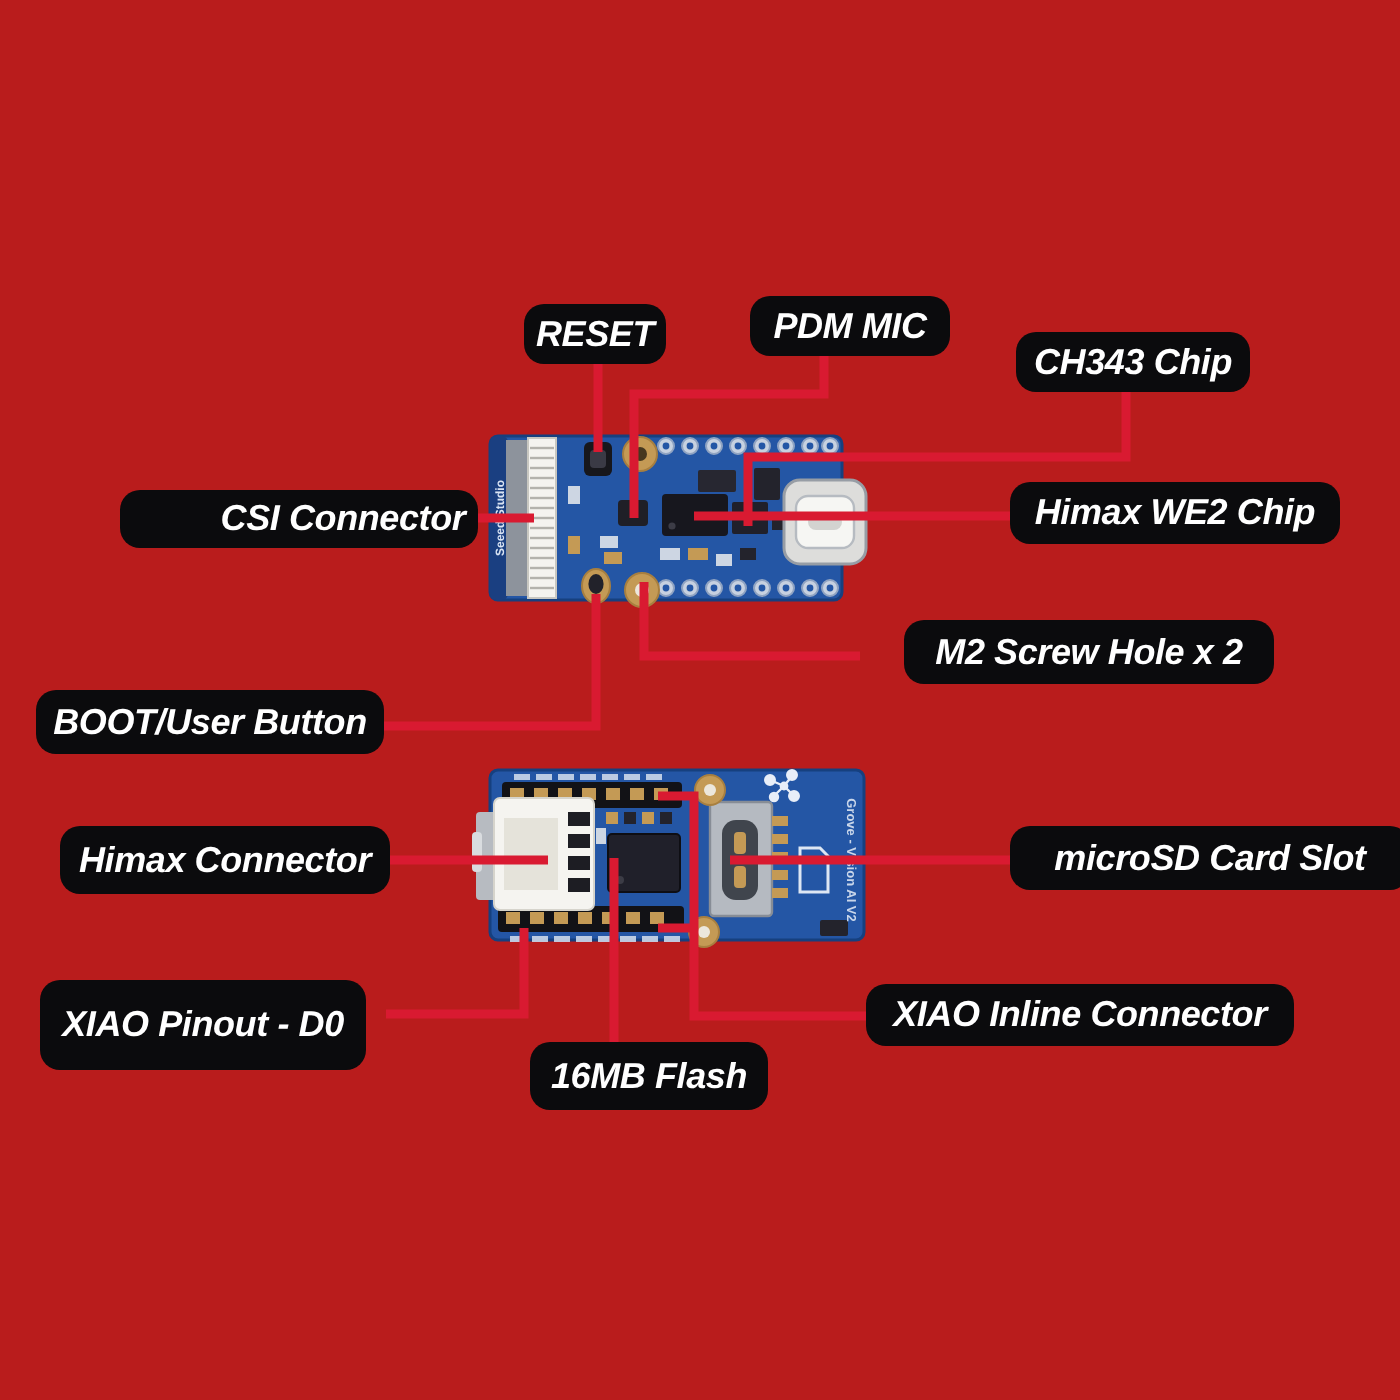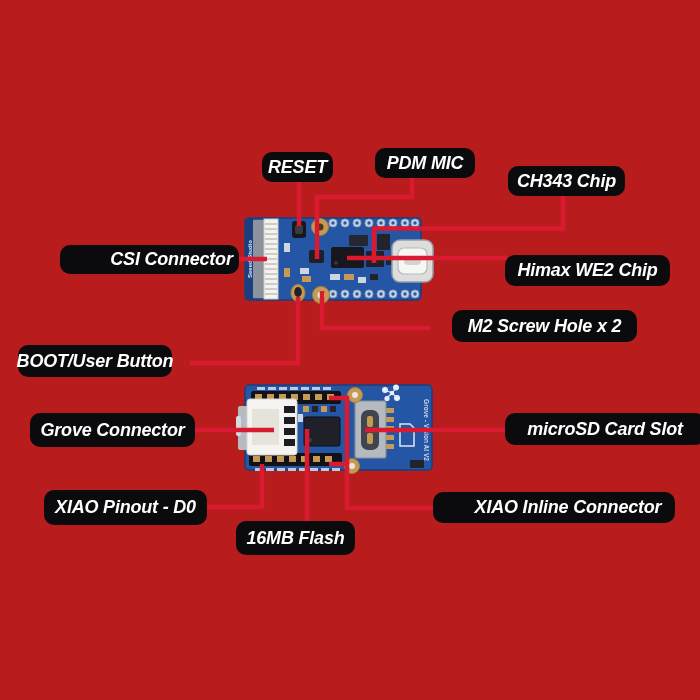--- a/index.html
+++ b/index.html
@@ -237,22 +237,22 @@
       <polyline points="307,522 307,429"></polyline>
       <polyline points="329,398 347,398 347,508 435,508"></polyline>
       <polyline points="329,464 347,464"></polyline>
     </g>
   </svg>
 
   <div class="callout" style="left:262px;top:152px;width:71px;height:30px;">RESET</div>
   <div class="callout" style="left:375px;top:148px;width:100px;height:30px;">PDM MIC</div>
   <div class="callout" style="left:508px;top:166px;width:117px;height:30px;text-align:center;">CH343 Chip</div>
   <div class="callout" style="left:60px;top:245px;width:135px;height:29px;padding-left:44px;">CSI Connector</div>
-  <div class="callout" style="left:505px;top:255px;width:165px;height:31px;">Himax WE2 Chip</div>
+  <div class="callout" style="left:505px;top:241px;width:165px;height:31px;">Himax WE2 Chip</div>
   <div class="callout" style="left:452px;top:310px;width:185px;height:32px;">M2 Screw Hole x 2</div>
-  <div class="callout" style="left:18px;top:345px;width:154px;height:32px;">BOOT/User Button</div>
-  <div class="callout" style="left:30px;top:413px;width:165px;height:34px;">Grove Connector</div>
+  <div class="callout" style="left:18px;top:345px;width:174px;height:32px;">BOOT/User Button</div>
+  <div class="callout" style="left:30px;top:413px;width:165px;height:34px;">Himax Connector</div>
   <div class="callout" style="left:505px;top:413px;width:200px;height:32px;">microSD Card Slot</div>
-  <div class="callout" style="left:44px;top:490px;width:163px;height:35px;">XIAO Pinout - D0</div>
-  <div class="callout" style="left:236px;top:521px;width:119px;height:34px;">16MB Flash</div>
-  <div class="callout" style="left:433px;top:492px;width:214px;height:31px;padding-left:28px;">XIAO Inline Connector</div>
+  <div class="callout" style="left:20px;top:490px;width:163px;height:45px;">XIAO Pinout - D0</div>
+  <div class="callout" style="left:265px;top:521px;width:119px;height:34px;">16MB Flash</div>
+  <div class="callout" style="left:433px;top:492px;width:214px;height:31px;">XIAO Inline Connector</div>
 
 </div>
 
 </body></html>

